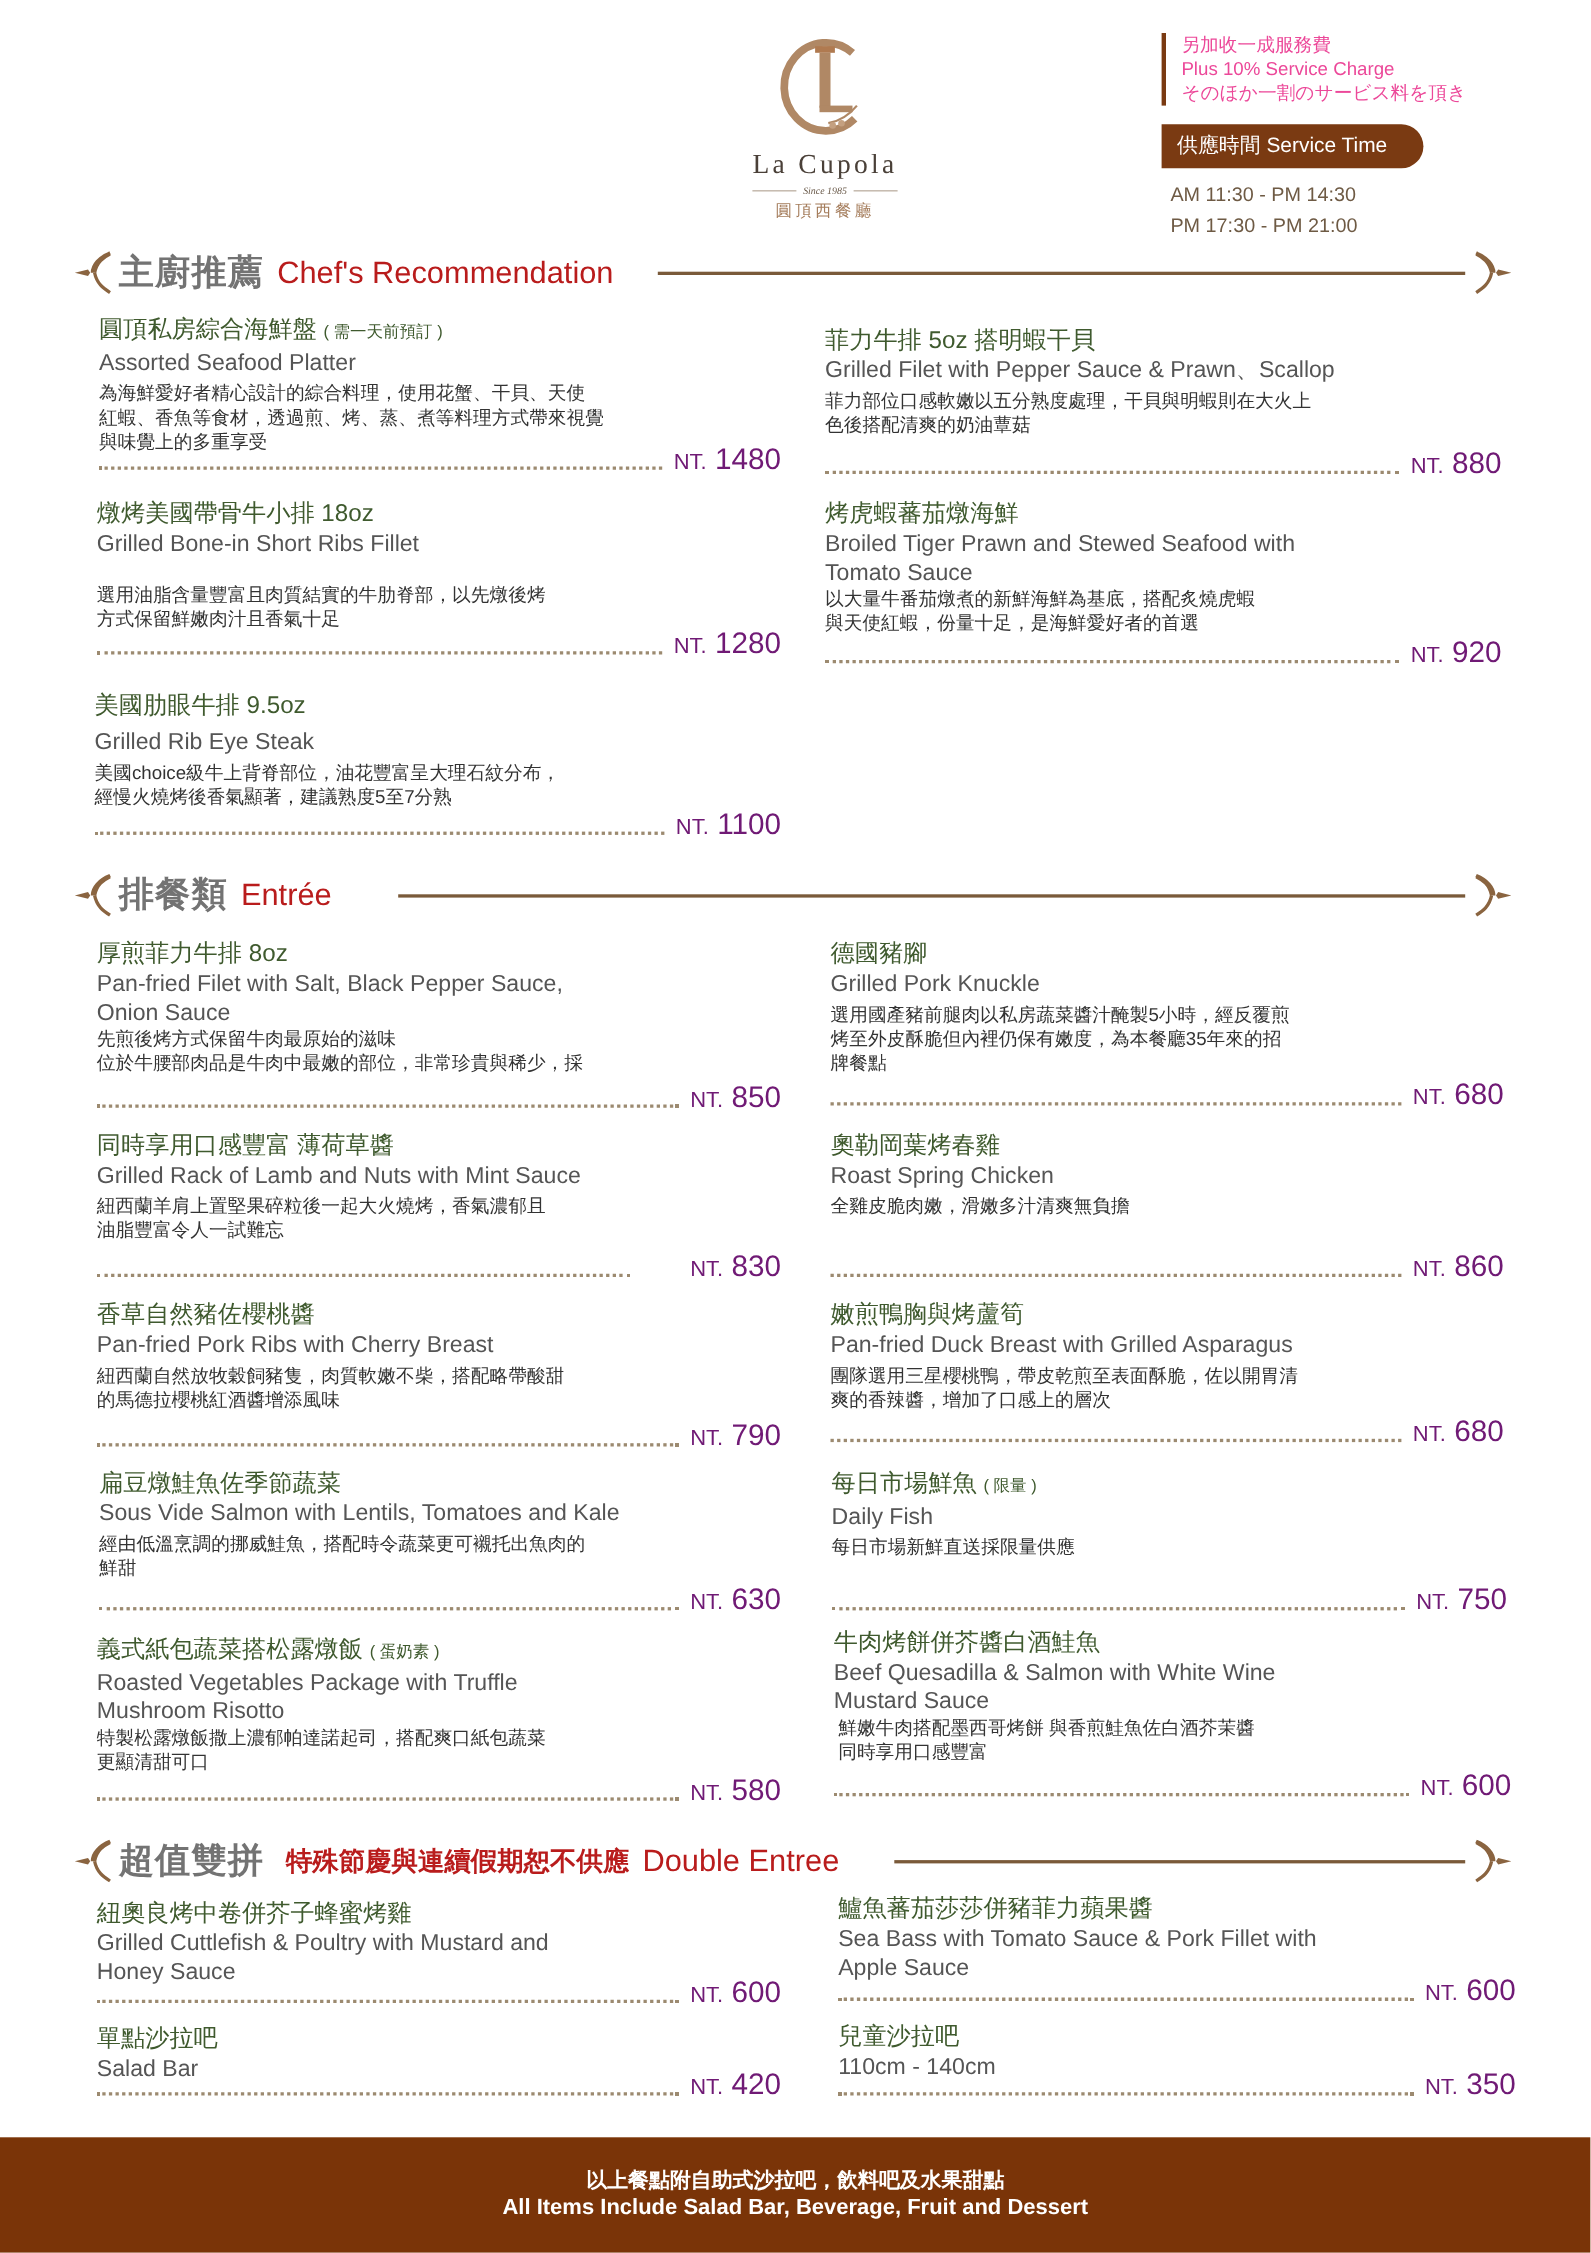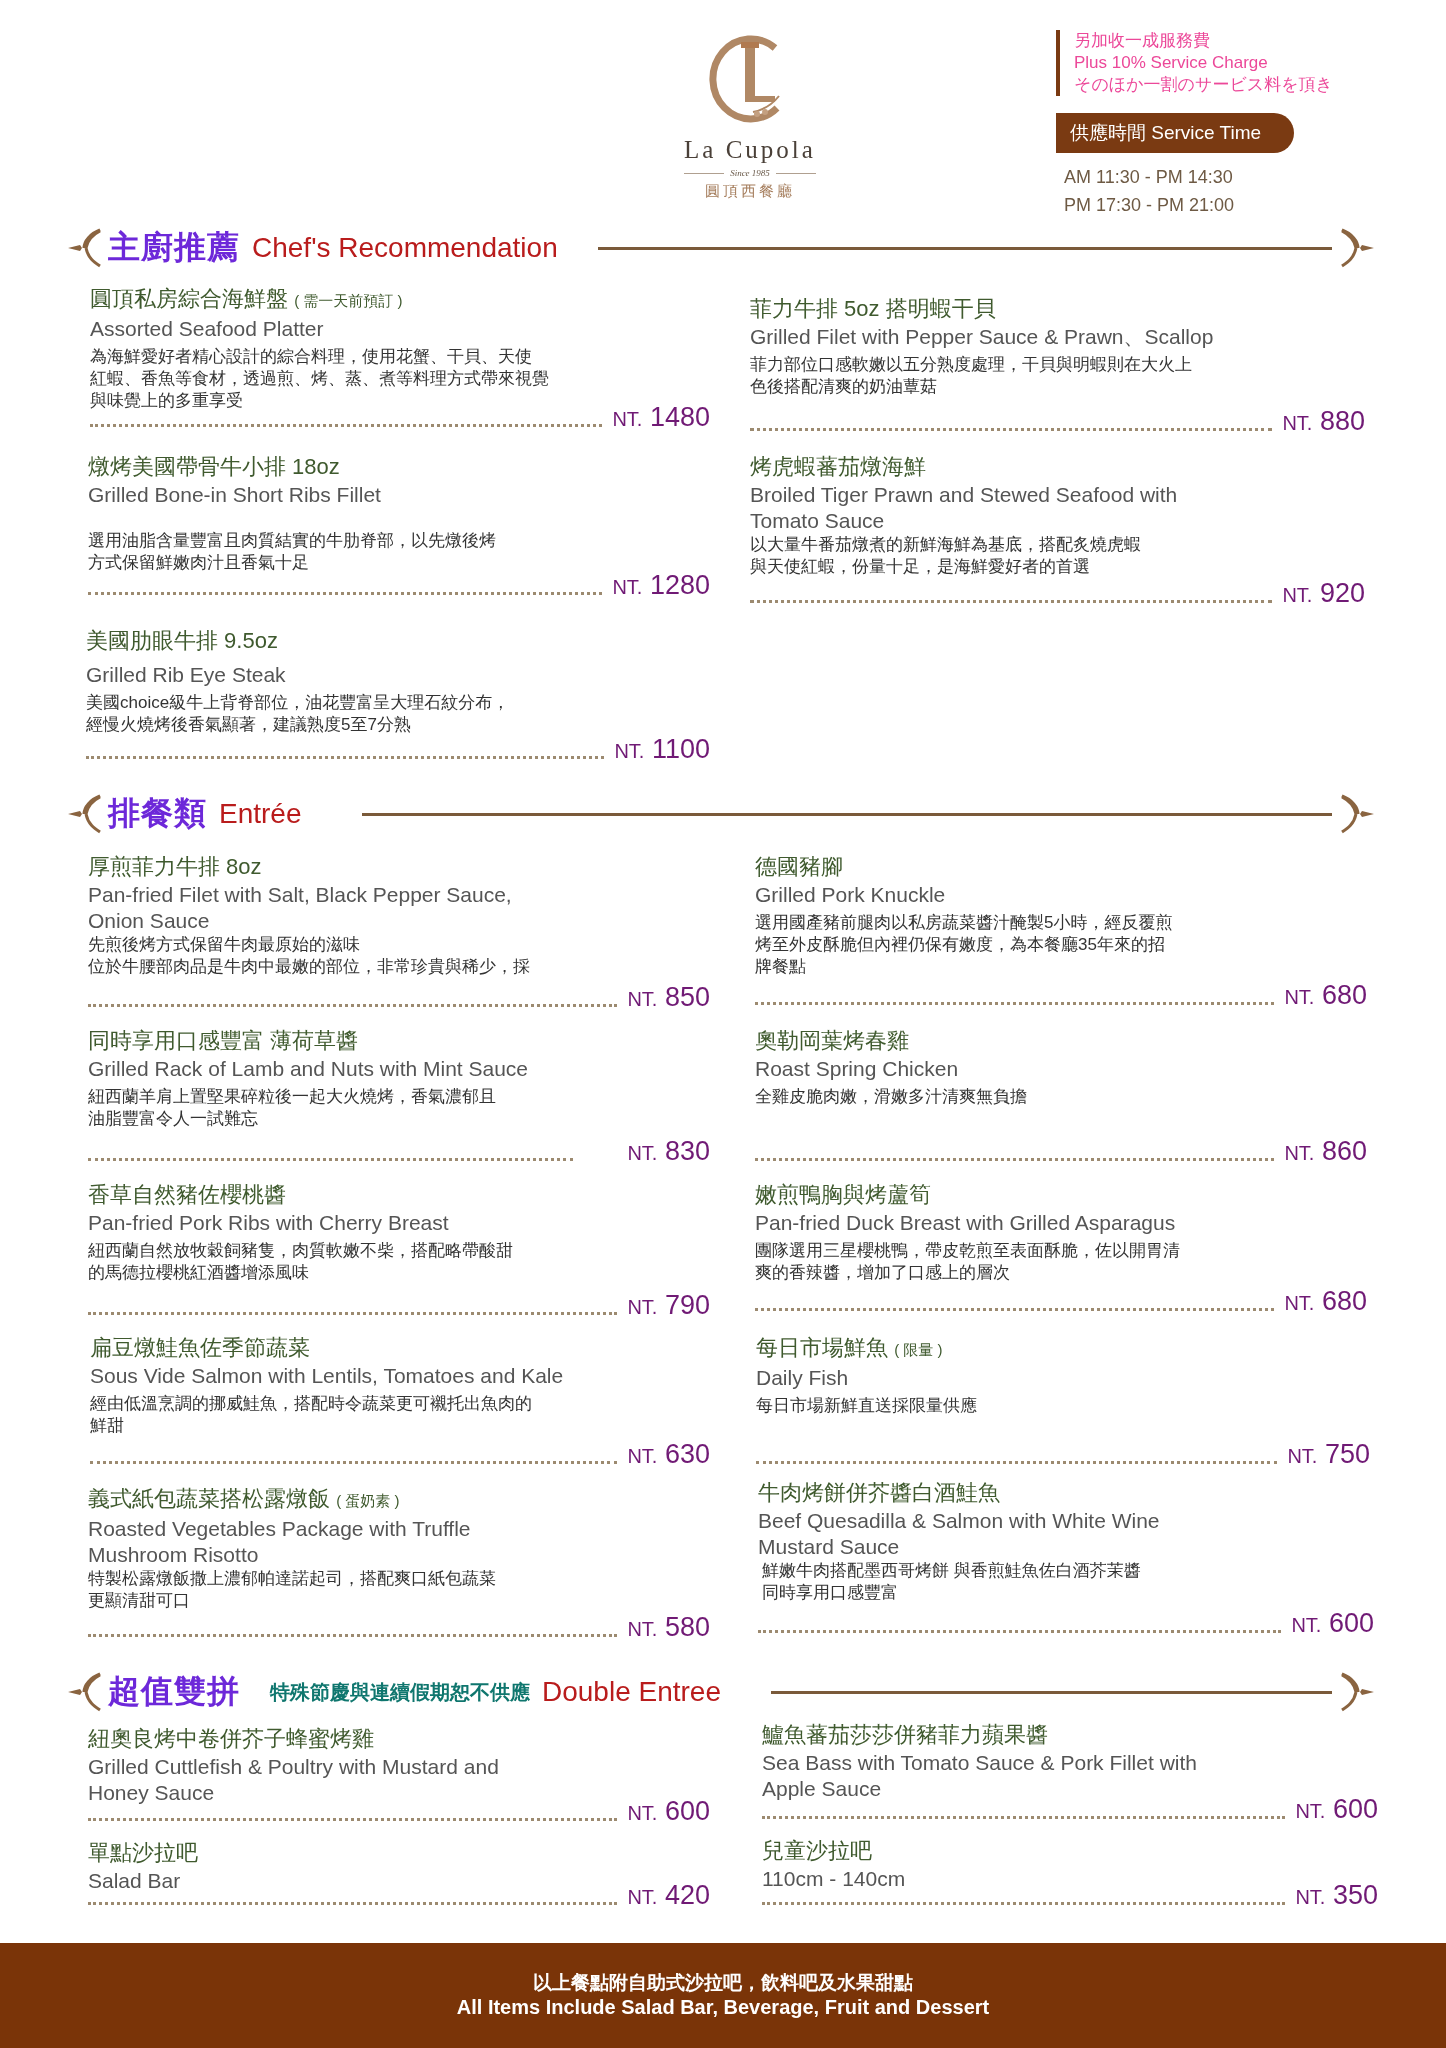--- a/index.html
+++ b/index.html
@@ -14,22 +14,22 @@
   .logo-since .ln { width: 40px; height: 1px; background: #b0a090; }
   .logo-cn { font-family: "DejaVu Serif", serif; font-size: 15px; letter-spacing: 3px; color: #a57d5c; margin-top: 4px; }
 
   .service-note { position: absolute; left: 1056px; top: 30px; border-left: 4px solid #7a3a12; padding-left: 14px; font-size: 17px; line-height: 22px; color: #ec4899; }
   .service-pill { position: absolute; left: 1056px; top: 113px; height: 40px; width: 238px; background: #7a3a12; color: #fff; border-radius: 0 20px 20px 0; font-size: 19px; line-height: 40px; padding-left: 14px; }
   .service-times { position: absolute; left: 1064px; top: 163px; font-size: 18px; line-height: 28px; color: #6e5a44; }
 
   
   .section-head { position: absolute; left: 66px; right: 70px; height: 48px; display: flex; align-items: center; }
   .orn { width: 36px; height: 40px; flex: none; }
-  .section-head .cn { font-size: 32px; font-weight: bold; color: #6d28d9; margin-left: 6px; letter-spacing: 1px; }
-  .section-head .cn-sub { font-size: 20px; font-weight: bold; color: #0f766e; margin-left: 30px; }
+  .section-head .cn { font-size: 32px; font-weight: bold; color: #737373; margin-left: 6px; letter-spacing: 1px; }
+  .section-head .cn-sub { font-size: 24px; font-weight: bold; color: #b91c1c; margin-left: 20px; }
   .section-head .en { font-size: 28px; color: #b91c1c; margin-left: 12px; }
   .section-head .rule { flex: 1; height: 3px; background: #7a5a3a; margin-left: 40px; margin-right: 8px; }
 
   
   .item { position: absolute; }
   .item .cn-name { font-size: 22px; color: #3f5a2e; line-height: 30px; }
   .item .cn-name .note { font-size: 15px; }
   .item .en-name { font-size: 21px; color: #555; line-height: 26px; }
   .item .desc { font-size: 17px; color: #333; line-height: 22px; margin-top: 4px; }
   .price-row { position: absolute; left: 0; right: 0; display: flex; align-items: flex-end; }

